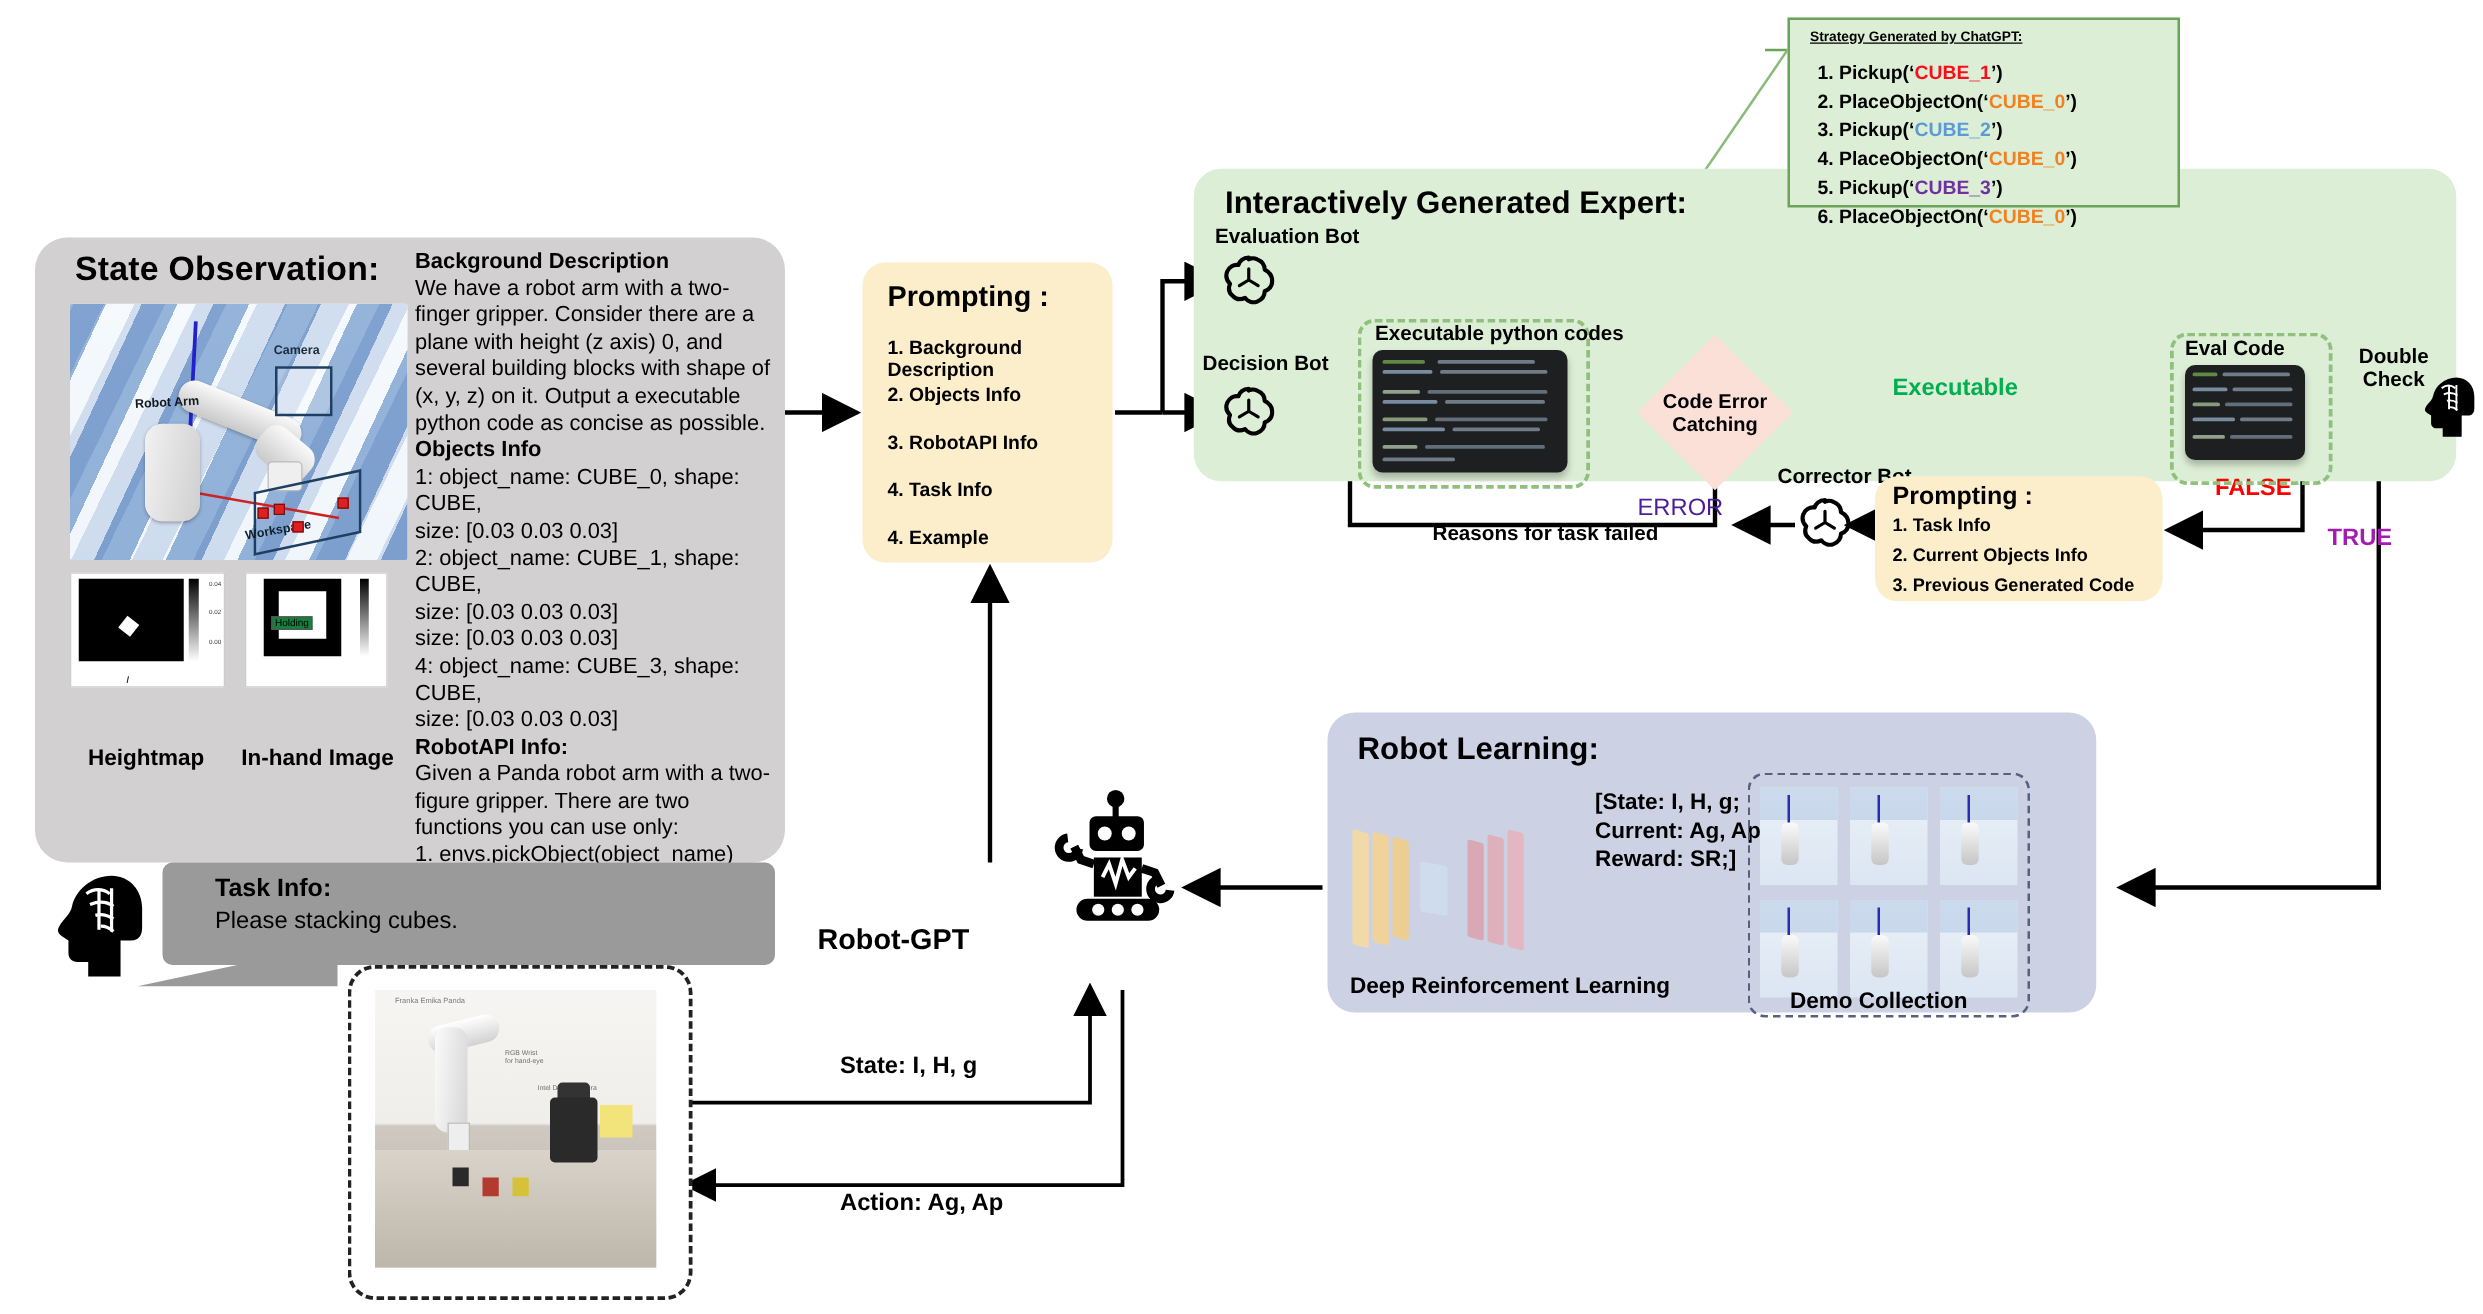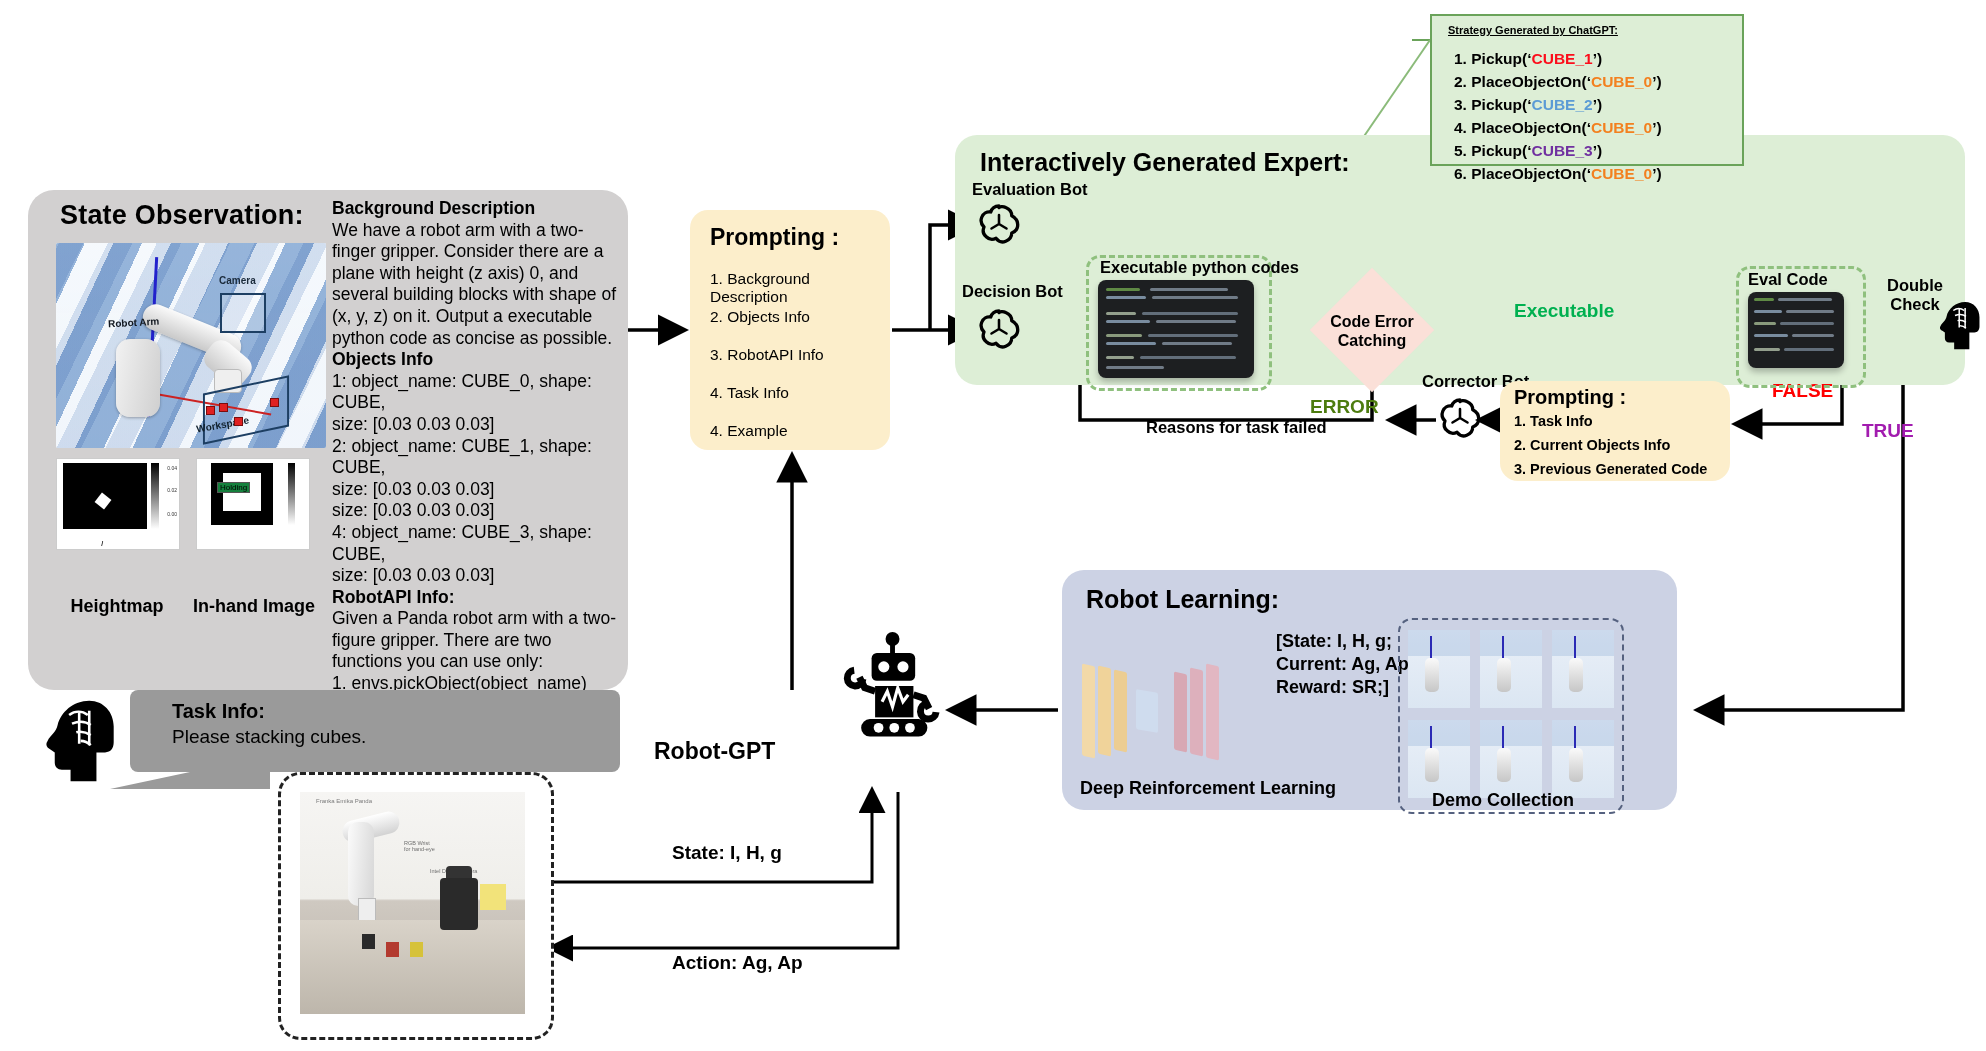--- a/index.html
+++ b/index.html
@@ -52,21 +52,21 @@
   .hm-black{position:absolute;left:6px;top:4px;width:84px;height:66px;background:#000;}
   .hm-dot{position:absolute;left:40px;top:36px;width:12px;height:12px;background:#fff;transform:rotate(38deg);}
   .hm-bar{position:absolute;right:20px;top:4px;width:8px;height:66px;background:linear-gradient(180deg,#000,#fff);}
   .hm-ticks{position:absolute;right:2px;top:4px;width:16px;height:66px;}
   .hm-ticks span{position:absolute;right:0;font-size:5px;color:#333;}
   .hm-xlbl{position:absolute;left:44px;bottom:1px;font-size:8px;font-style:italic;}
 
   .ih-img{left:196px;top:458px;width:112px;height:90px;background:#fff;border:1px solid #ccc;}
   .ih-black{position:absolute;left:14px;top:4px;width:62px;height:62px;background:#000;}
   .ih-white{position:absolute;left:26px;top:14px;width:38px;height:38px;background:#fff;}
-  .ih-holding{position:absolute;left:20px;top:23px;font-size:8px;border:1px solid #555;background:#15803d;padding:0 2px;}
+  .ih-holding{position:absolute;left:20px;top:34px;font-size:8px;border:1px solid #555;background:#15803d;padding:0 2px;}
   .ih-bar{position:absolute;right:14px;top:4px;width:7px;height:62px;background:linear-gradient(180deg,#000,#fff);}
   .img-cap{font-size:18px;font-weight:bold;text-align:center;margin-top:40px;}
 
   .obs-text{left:332px;top:198px;width:292px;font-size:17.5px;line-height:21.6px;}
   .obs-text p{margin:0;}
   .obs-text .hd{font-weight:bold;}
 
   
   .taskinfo{
     left:130px;top:690px;width:490px;height:82px;background:#9a9a9a;border-radius:8px;
@@ -93,21 +93,21 @@
   .ph-table{position:absolute;left:0;top:128px;width:100%;height:94px;background:linear-gradient(180deg,#d9d3c9,#bdb6ab);}
   .ph-cam{position:absolute;left:140px;top:86px;width:38px;height:52px;background:#2a2a2a;border-radius:4px;}
   .ph-camhead{position:absolute;left:146px;top:74px;width:26px;height:18px;background:#333;border-radius:4px;}
   .ph-sticky{position:absolute;left:180px;top:92px;width:26px;height:26px;background:#f2e37a;}
   .ph-cube{position:absolute;width:13px;height:15px;}
 
   
   .prompt-box{background:#fceecb;border-radius:18px;}
   .pb1{left:690px;top:210px;width:200px;height:240px;}
   .pb1 .ttl{position:absolute;left:20px;top:14px;font-size:23px;font-weight:bold;}
-  .pb1 .li{position:absolute;left:20px;font-size:15.5px;font-weight:normal;}
+  .pb1 .li{position:absolute;left:20px;font-size:15.5px;font-weight:bold;}
 
   .pb2{left:1500px;top:381px;width:230px;height:100px;}
   .pb2 .ttl{position:absolute;left:14px;top:5px;font-size:20px;font-weight:bold;}
   .pb2 .li{position:absolute;left:14px;font-size:14.5px;font-weight:bold;}
 
   
   .expert-box{left:955px;top:135px;width:1010px;height:250px;background:#ddeed6;border-radius:22px;}
   .expert-title{left:980px;top:148px;font-size:25px;font-weight:bold;}
   .lbl{font-size:16.5px;font-weight:bold;}
 
@@ -339,21 +339,21 @@
     <i class="ln" style="left:8px;top:86px;width:58px;background:#7f8c99"></i>
   </div>
 
   <div class="abs diamond" style="left:1328px;top:286px;width:88px;height:88px;"></div>
   <div class="abs diamond-lbl" style="left:1320px;top:312px;width:104px;">
     <span>Code Error</span><br>
     <span>Catching</span>
   </div>
 
   <div class="abs" style="left:1514px;top:300px;font-size:19px;font-weight:bold;color:#00b050;">Executable</div>
-  <div class="abs" style="left:1310px;top:396px;font-size:19px;font-weight:bold;color:#4d7c0f;">ERROR</div>
+  <div class="abs" style="left:1310px;top:396px;font-size:19px;font-weight:normal;color:#4c1d95;">ERROR</div>
   <div class="abs" style="left:1772px;top:380px;font-size:19px;font-weight:bold;color:#ff0000;">FALSE</div>
   <div class="abs" style="left:1862px;top:420px;font-size:19px;font-weight:bold;color:#a21caf;">TRUE</div>
   <div class="abs lbl" style="left:1146px;top:418px;">Reasons for task failed</div>
 
   <div class="abs lbl" style="left:1422px;top:372px;">Corrector Bot</div>
   <div class="abs" style="left:1436px;top:394px;width:48px;height:48px;">
     <svg viewBox="0 0 64 64" width="48" height="48" fill="none" stroke="#000" stroke-width="4.4" stroke-linejoin="round" stroke-linecap="round">
       <path d="M32 8c-6 0-10 4-11 8-5-1-10 2-12 7-2 5 0 10 3 13-2 5-1 10 3 13 4 4 9 4 13 2 3 4 8 6 13 4 5-2 8-6 8-11 5-2 8-6 8-11 0-6-4-10-8-12 0-5-3-9-8-11-4-2-8-1-9 0z"></path>
       <path d="M32 20v12l10 6M32 32l-10 6" stroke-width="3.4"></path>
     </svg>

